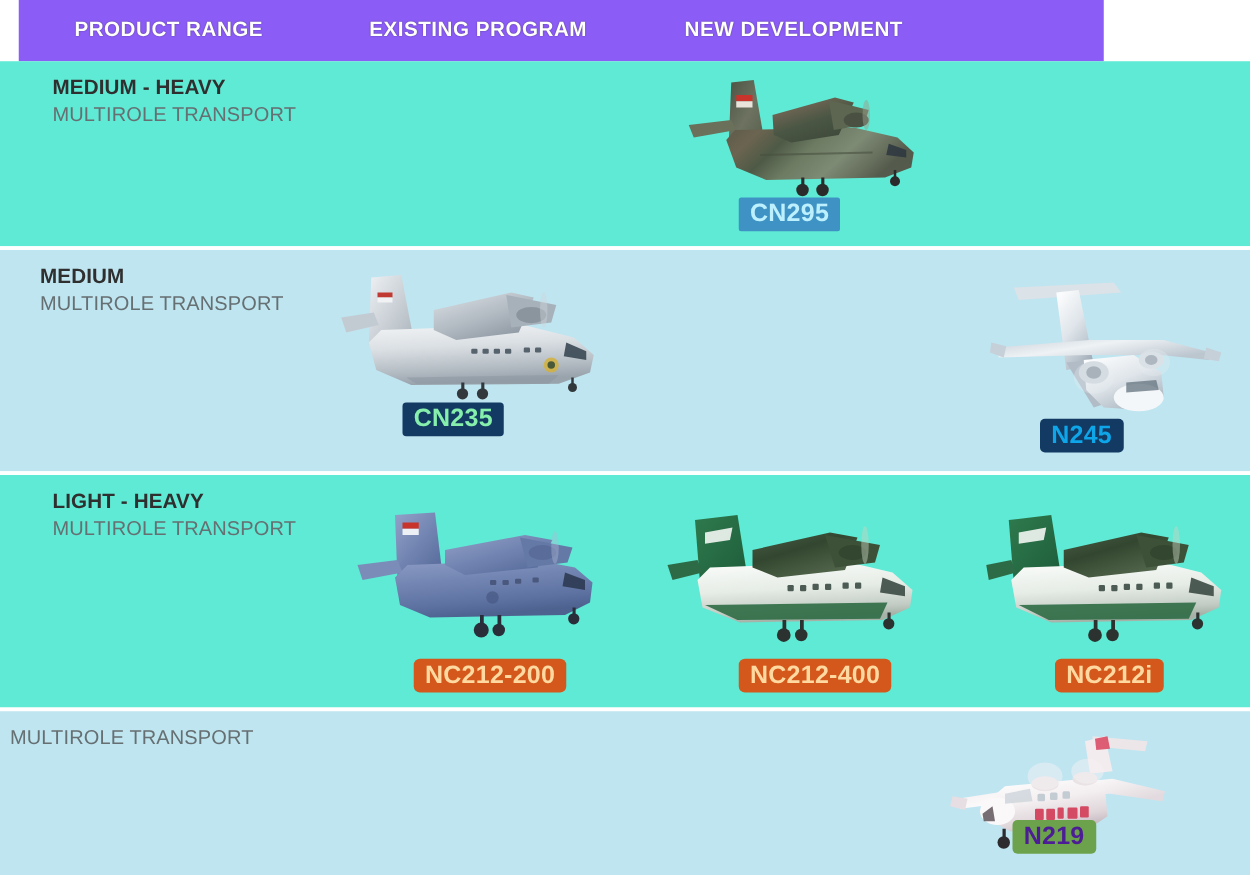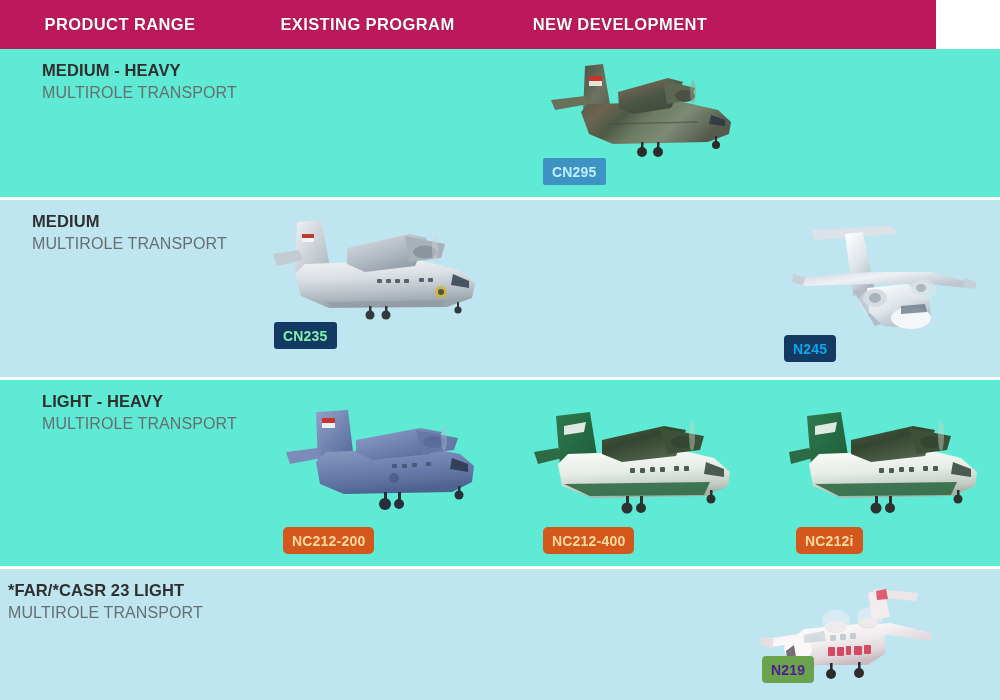--- a/index.html
+++ b/index.html
@@ -15,24 +15,24 @@
 
   #matrix {
     position: relative;
     width: 1000px;
     height: 700px;
   }
 
   
   .header-bar {
     position: absolute;
-    top: 0; left: 0;
-    width: 936px;
+    top: 0; left: 15px;
+    width: 868px;
     height: 49px;
-    background: #be185d;
+    background: #8b5cf6;
     display: flex;
     align-items: center;
   }
   .header-cell {
     height: 49px;
     display: flex;
     align-items: center;
     justify-content: center;
     color: #ffffff;
     font-size: 16.5px;
@@ -98,25 +98,26 @@
   .cell-3 { width: 250px; }
 
   
   .badge {
     position: absolute;
     display: inline-flex;
     align-items: center;
     justify-content: center;
     height: 27px;
     padding: 0 9px;
-    font-size: 14px;
+    font-size: 20px;
     font-weight: bold;
     letter-spacing: 0.2px;
     border-radius: 3px;
     white-space: nowrap;
+    margin-left: 48px;
   }
   .badge-cn295 { background: #3e93c4; color: #bdf0ff; border-radius: 2px; }
   .badge-cn235 { background: #123a62; color: #86efac; border-radius: 3px; }
   .badge-n245  { background: #123a62; color: #0ea5e9; border-radius: 4px; }
   .badge-orange { background: #d4581c; color: #ffd9a0; border-radius: 5px; }
   .badge-green  { background: #6ca24b; color: #4c1d95; border-radius: 4px; }
 
   
   .plane {
     position: absolute;
@@ -513,21 +514,20 @@
       </div>
       <div class="badge badge-orange" style="left:12px; top:147px;">NC212i</div>
     </div>
   </div>
 
   <div class="row-sep" style="top:566px;"></div>
 
   <div class="row row-blue" style="top:569px; height:131px;">
 
     <div class="label-col">
-      <div class="label-main">*FAR/*CASR 23 LIGHT</div>
       <div class="label-sub">MULTIROLE TRANSPORT</div>
     </div>
 
     <div class="cell cell-1"></div>
     <div class="cell cell-2"></div>
 
     <div class="cell cell-3">
 
       <div class="plane" style="left:0px; top:8px;">
         <svg width="195" height="105" viewBox="0 0 195 105">

